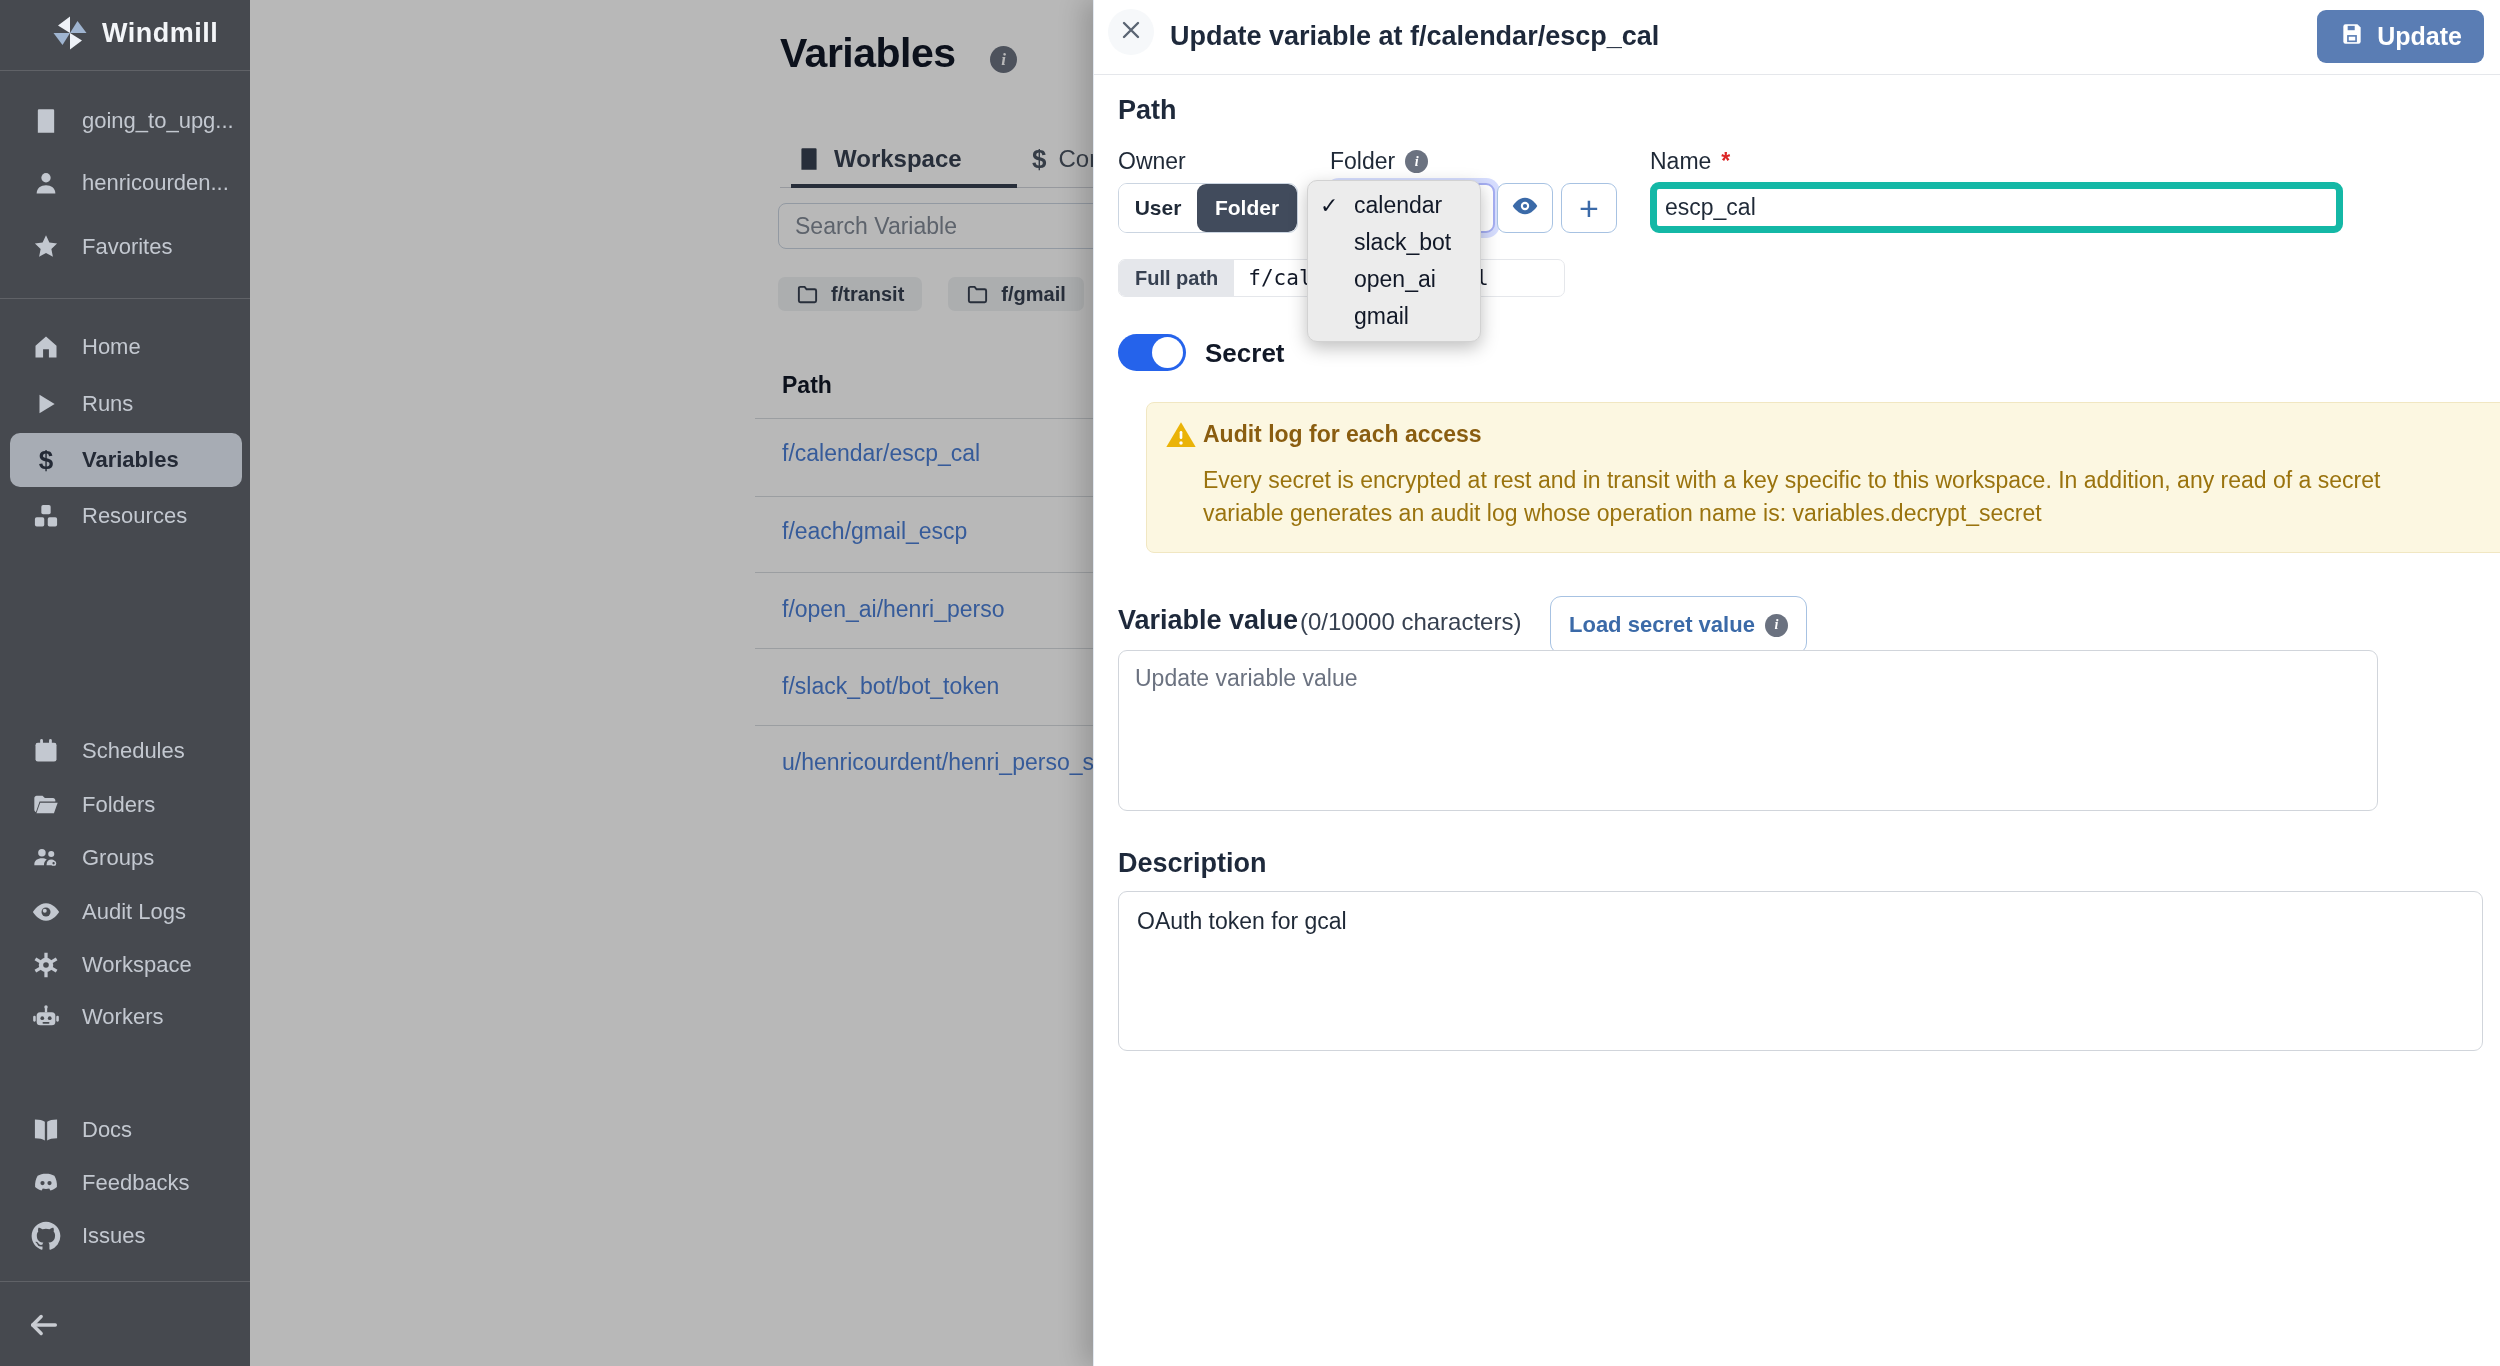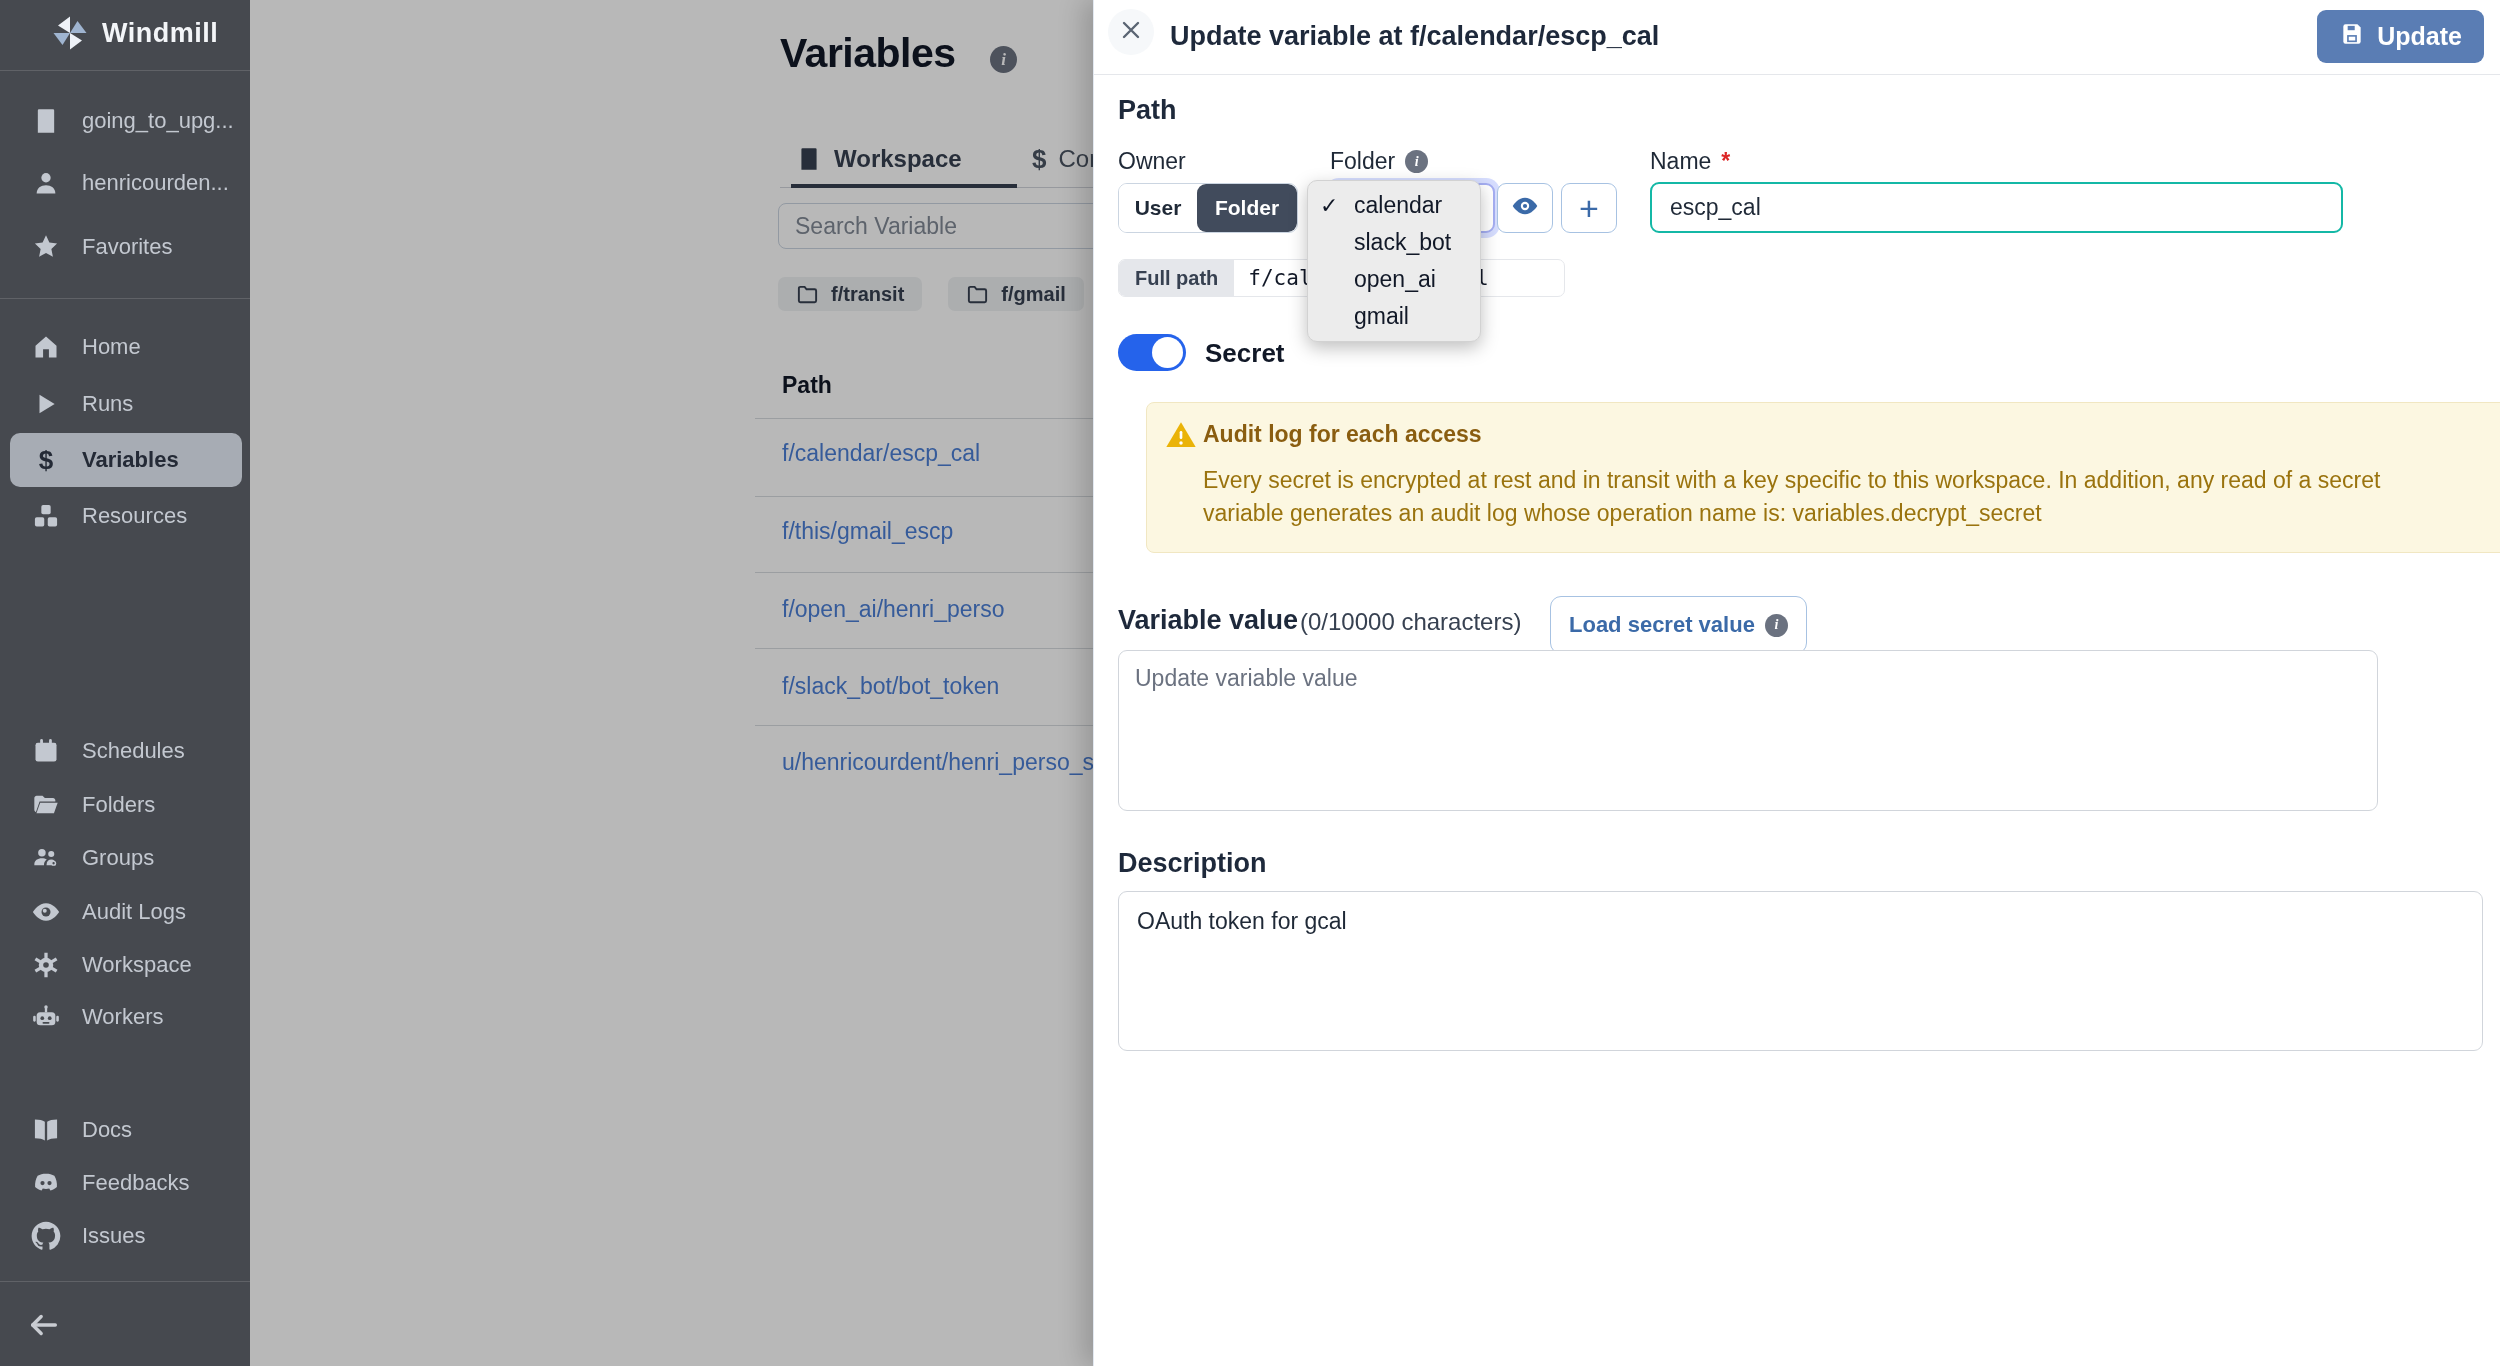--- a/index.html
+++ b/index.html
@@ -59,21 +59,21 @@
 
   .seg { position:absolute; left:1118px; top:183px; height:50px; display:flex; border:1px solid #cbd5e1; border-radius:9px; background:#fff; overflow:hidden; }
   .seg-btn { height:100%; display:flex; align-items:center; justify-content:center; font-size:21px; font-weight:700; cursor:pointer; }
   .seg-user { width:78px; color:#1f2937; background:#fff; }
   .seg-folder { width:100px; color:#fff; background:#414b5c; border-radius:9px; }
 
   .folder-select { position:absolute; left:1330px; top:183px; width:165px; height:50px; background:#fff; border:2px solid #a5aef2; border-radius:9px; box-shadow:0 0 0 5px rgba(165,180,252,.45); cursor:pointer; }
   .sq-btn { position:absolute; top:183px; width:56px; height:50px; background:#fff; border:1.5px solid #a7c2e2; border-radius:9px; display:flex; align-items:center; justify-content:center; color:#3b6aa8; cursor:pointer; }
   .btn-eye { left:1497px; }
   .btn-plus { left:1561px; font-size:34px; font-weight:400; line-height:1; }
-  .name-input { position:absolute; left:1650px; top:182px; width:693px; height:51px; border:2px solid #14b8a6; border-radius:9px; font-size:23px; color:#1f2937; padding:0 18px; outline:none; font-family:inherit; }
+  .name-input { position:absolute; left:1650px; top:182px; width:693px; height:51px; border:7px solid #14b8a6; border-radius:9px; font-size:23px; color:#1f2937; padding:0 8px; outline:none; font-family:inherit; }
 
   .fullpath { position:absolute; left:1118px; top:259px; height:38px; display:flex; border:1px solid #e5e7eb; border-radius:7px; overflow:hidden; background:#fff; }
   .fp-label { background:#e5e7eb; color:#374151; font-size:20px; font-weight:700; display:flex; align-items:center; padding:0 16px; }
   .fp-value { display:flex; align-items:center; padding:0 14px; font-family:"DejaVu Sans Mono",monospace; font-size:21px; color:#111827; white-space:nowrap; width:330px; overflow:hidden; }
 
   .dropdown { position:absolute; left:1307px; top:180px; width:174px; background:#ececec; border:1px solid #d2d2d2; border-radius:10px; box-shadow:0 6px 18px rgba(0,0,0,.25); z-index:20; padding:6px 0; }
   .dd-item { height:37px; display:flex; align-items:center; font-size:23px; color:#111827; padding-left:46px; position:relative; cursor:pointer; }
   .dd-item .dd-check { position:absolute; left:12px; font-size:22px; }
 
   .toggle { position:absolute; left:1118px; top:334px; width:68px; height:37px; border-radius:19px; background:#2563eb; cursor:pointer; }
@@ -154,21 +154,21 @@
 
     <div class="vtable">
       <div class="vt-head" style="top:12px;">Path</div>
       <div class="vt-head col-value" style="top:12px;">Value</div>
       <div class="vt-sep" style="top:58px;"></div>
 
       <a class="vt-row-link" style="top:80px;">f/calendar/escp_cal</a>
       <div class="vt-row-val" style="top:82px;">****</div>
       <div class="vt-sep" style="top:136px;"></div>
 
-      <a class="vt-row-link" style="top:158px;">f/this/gmail_escp</a>
+      <a class="vt-row-link" style="top:158px;">f/each/gmail_escp</a>
       <div class="vt-row-val" style="top:160px;">****</div>
       <div class="vt-sep" style="top:212px;"></div>
 
       <a class="vt-row-link" style="top:236px;">f/open_ai/henri_perso</a>
       <div class="vt-row-val" style="top:238px;">****</div>
       <div class="vt-sep" style="top:288px;"></div>
 
       <a class="vt-row-link" style="top:313px;">f/slack_bot/bot_token</a>
       <div class="vt-row-val" style="top:315px;">****</div>
       <div class="vt-sep" style="top:365px;"></div>

